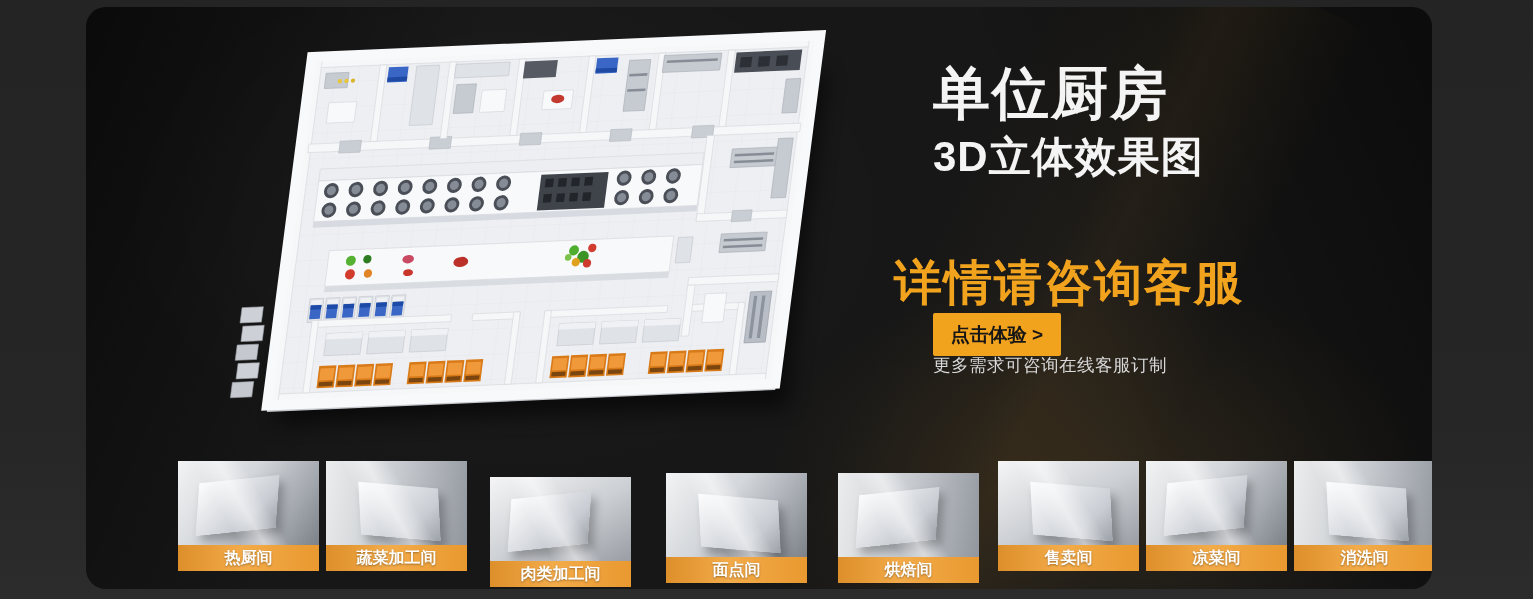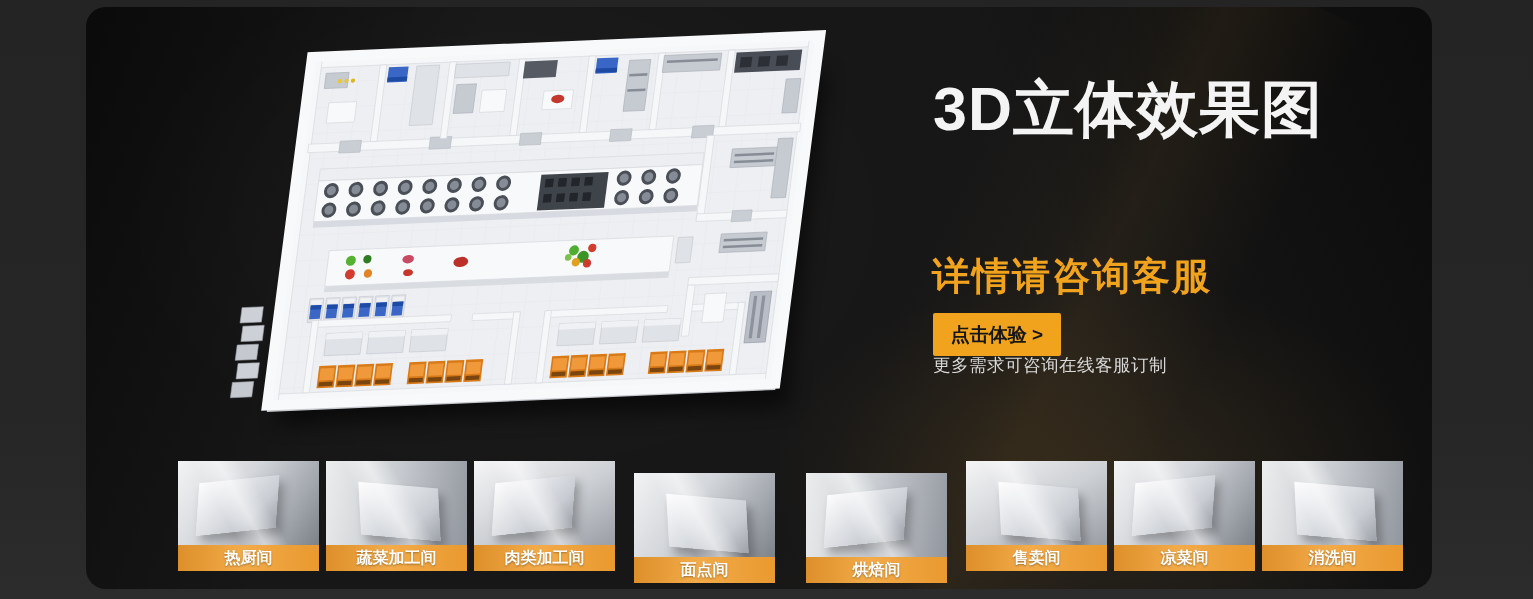--- a/index.html
+++ b/index.html
@@ -35,22 +35,22 @@
   .wall{fill:#f6f7f9;stroke:#d6d9de;stroke-width:0.8;}
   .w{fill:#f8f9fb;stroke:#d5d8dd;stroke-width:0.8;}
   .g1{fill:#dfe2e7;stroke:#c2c6cc;stroke-width:0.7;}
   .g2{fill:#c6cad1;stroke:#a8adb5;stroke-width:0.7;}
   .door{fill:#c9cdd4;stroke:#aeb3ba;stroke-width:0.6;}
   .stripe{fill:#878d96;}
 
   
   .headline{position:absolute;left:847px;top:58px;color:#f4f4f4;font-weight:700;line-height:1.0;}
   .headline .l1{font-size:57px;letter-spacing:2px;}
-  .headline .l2{font-size:61px;margin-top:14px;letter-spacing:1px;}
-  .subtitle{position:absolute;left:846px;top:244px;font-size:38px;font-weight:700;letter-spacing:2px;}
+  .headline .l2{font-size:42px;margin-top:14px;letter-spacing:1px;}
+  .subtitle{position:absolute;left:808px;top:244px;font-size:48px;font-weight:700;letter-spacing:2px;}
   .cta{
     position:absolute;left:847px;top:306px;width:128px;height:43px;
     border:none;border-radius:2px;cursor:pointer;
     color:#161616;font-size:19px;font-weight:700;
     display:flex;align-items:center;justify-content:center;font-family:inherit;
   }
   .features{position:absolute;left:847px;top:345px;color:#d9d9d9;font-size:17.5px;line-height:26px;letter-spacing:0.5px;}
 
   
   .thumbs{position:absolute;left:92px;top:454px;display:flex;gap:7px;}
@@ -366,41 +366,42 @@
             <rect x="-46" y="381" width="26" height="18" fill="#c5c9cf" stroke="#9fa4ac" stroke-width="0.7"></rect>
           </g>
         </g>
 
         <polygon points="44.9,393.5 553.3,371.8 553.3,378 44.9,400" fill="#d8dbe0" opacity="0.9"></polygon>
         <polygon points="90,45 598.4,23.3 553.3,371.8 44.9,393.5" fill="none" stroke="#f8f9fb" stroke-width="10" stroke-linejoin="miter"></polygon>
       </svg>
     </div>
 
     <div class="headline">
+      <div class="l1">单位厨房</div>
       <div class="l2">3D立体效果图</div>
     </div>
 
     <div class="subtitle" style="color:#F2A31D;">详情请咨询客服</div>
 
     <button class="cta" style="background:#F2A31D;">点击体验 &gt;</button>
 
     <div class="features">
       <div>更多需求可咨询在线客服订制</div>
     </div>
 
     <div class="thumbs">
       <figure class="thumb" style="margin:0">
         <div class="img"></div>
         <figcaption class="thumb-label">热厨间</figcaption>
       </figure>
       <figure class="thumb" style="margin:0">
         <div class="img"></div>
         <figcaption class="thumb-label">蔬菜加工间</figcaption>
       </figure>
-      <figure class="thumb" style="margin:0">
+      <figure class="thumb" style="margin:16px">
         <div class="img"></div>
         <figcaption class="thumb-label">肉类加工间</figcaption>
       </figure>
       <figure class="thumb" style="margin:12px">
         <div class="img"></div>
         <figcaption class="thumb-label">面点间</figcaption>
       </figure>
       <figure class="thumb" style="margin:12px">
         <div class="img"></div>
         <figcaption class="thumb-label">烘焙间</figcaption>

